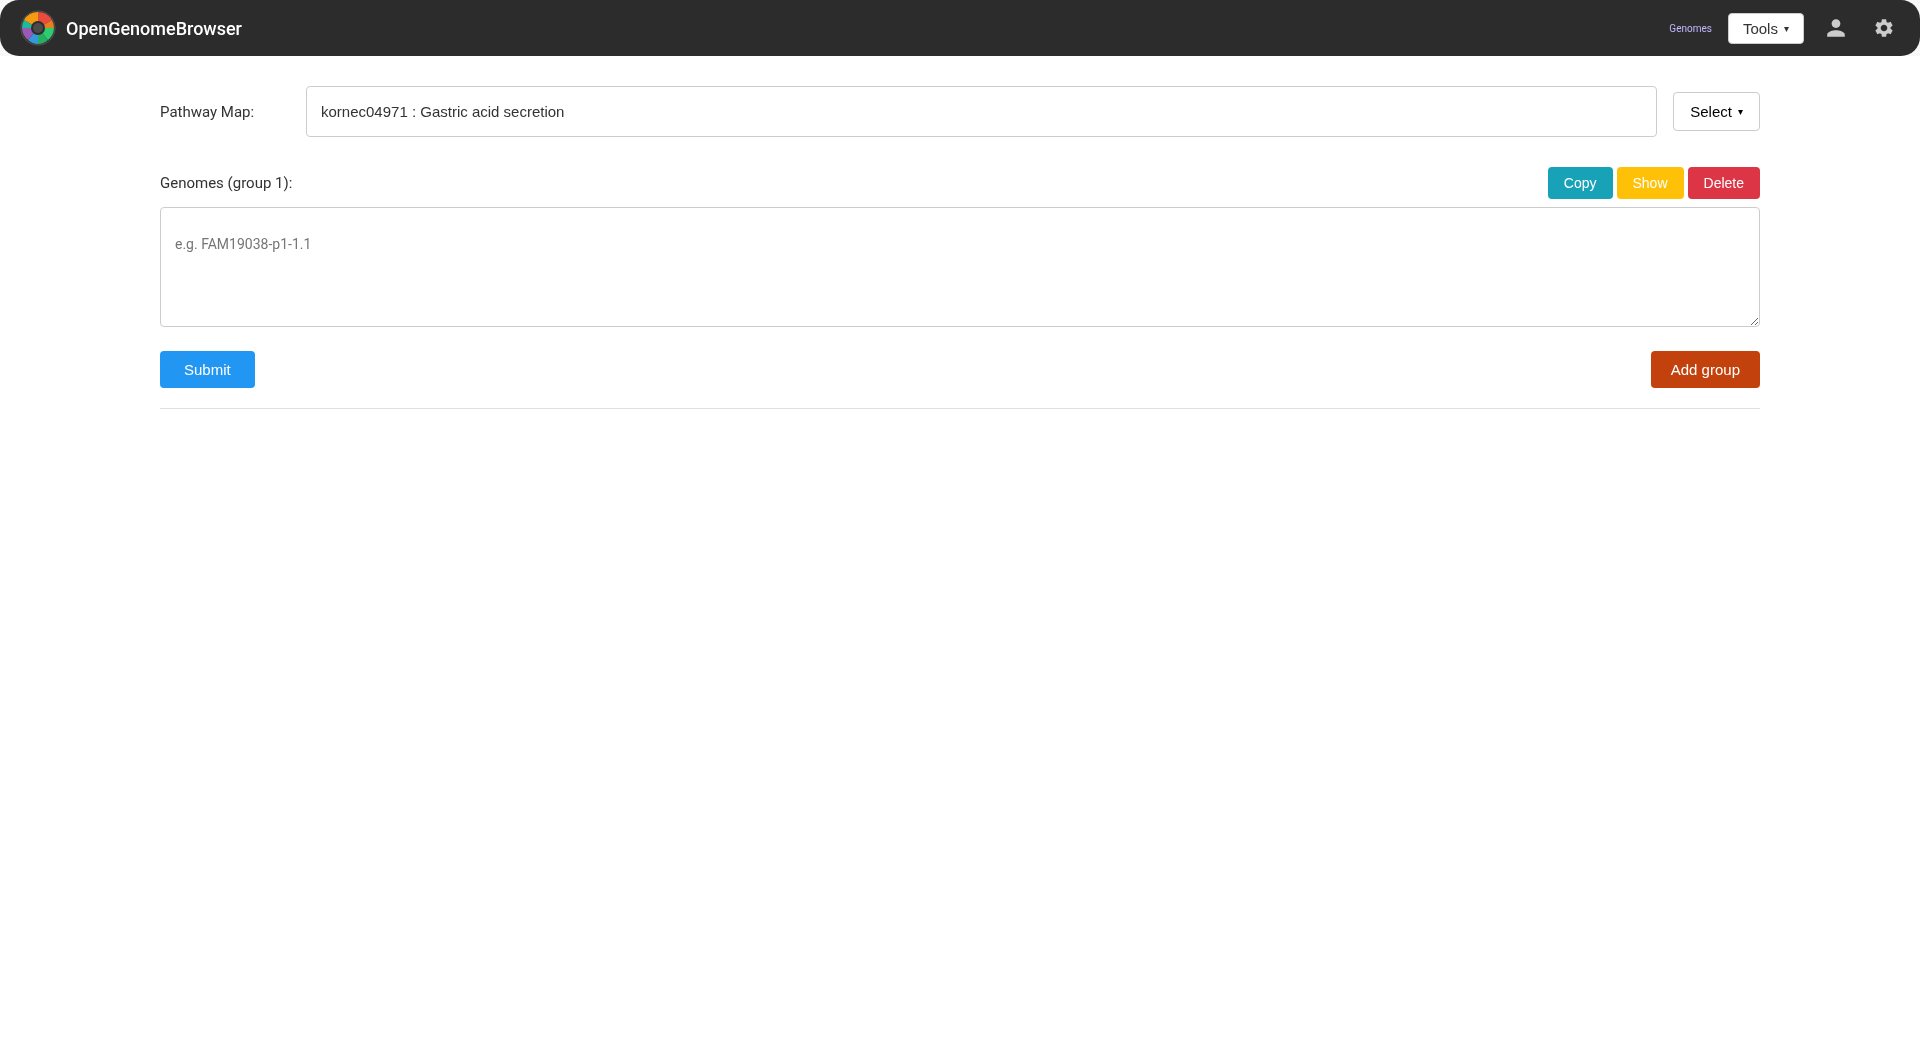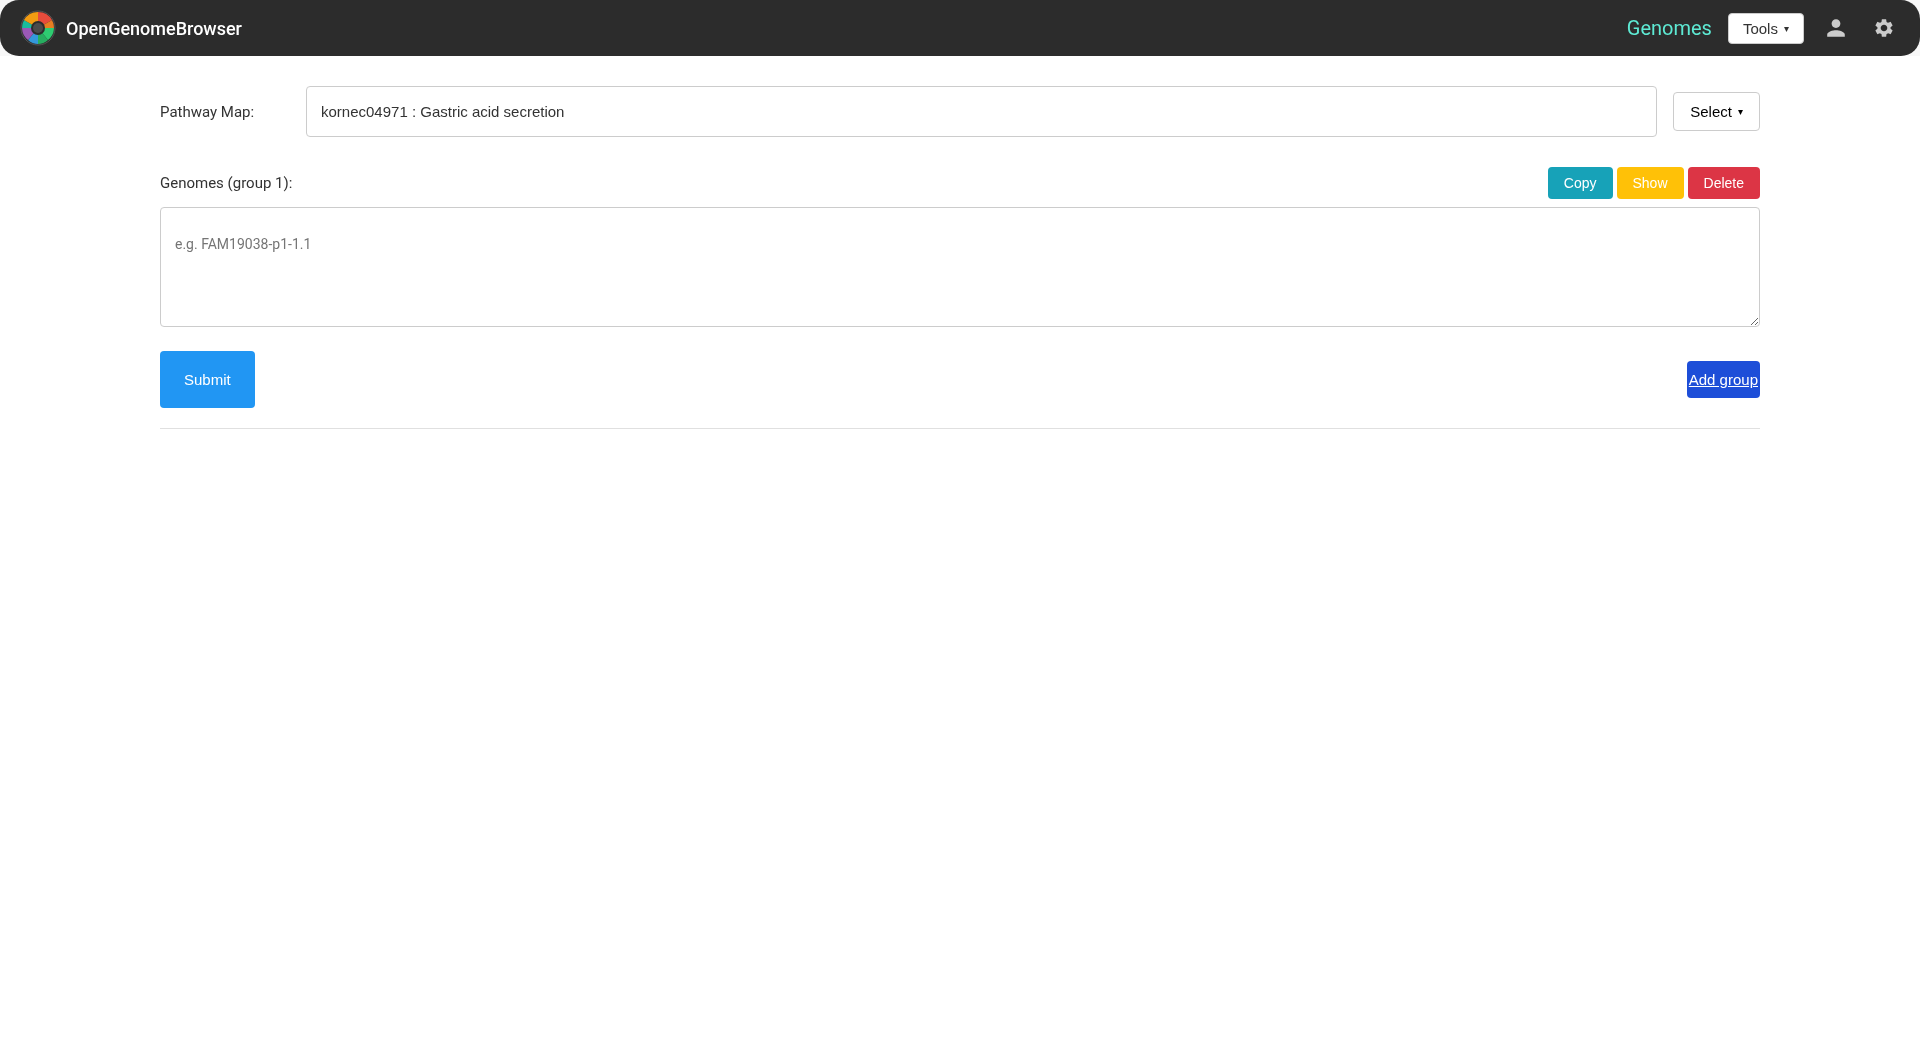--- a/index.html
+++ b/index.html
@@ -37,22 +37,22 @@
       font-weight: 500;
     }
 
     .navbar-right {
       display: flex;
       align-items: center;
       gap: 16px;
     }
 
     .nav-link {
-      color: #5eead4;
-      font-size: 20px;
+      color: #c4b5fd;
+      font-size: 10px;
       cursor: pointer;
       text-decoration: none;
     }
 
     .tools-btn {
       background: #ffffff;
       color: #333;
       border: 1px solid #ccc;
       border-radius: 4px;
       padding: 6px 14px;
@@ -202,34 +202,33 @@
       margin-bottom: 30px;
       padding-bottom: 20px;
       border-bottom: 1px solid #e0e0e0;
     }
 
     .btn-submit {
       background: #2196f3;
       color: #fff;
       border: none;
       border-radius: 4px;
-      padding: 20px 24px;
+      padding: 10px 24px;
       font-size: 15px;
       cursor: pointer;
     }
 
     .btn-add-group {
-      background: #1d4ed8;
-      color: #fff;
-      border: none;
-      border-radius: 4px;
-      padding: 10px 2px;
-      font-size: 15px;
-      cursor: pointer;
-      text-decoration: underline;
+      background: #c2410c;
+      color: #fff;
+      border: none;
+      border-radius: 4px;
+      padding: 10px 20px;
+      font-size: 15px;
+      cursor: pointer;
     }
 
     
     .btn-show-query {
       background: #f8f8f8;
       color: #333;
       border: 1px solid #cccccc;
       border-radius: 4px;
       padding: 8px 18px;
       font-size: 14px;

